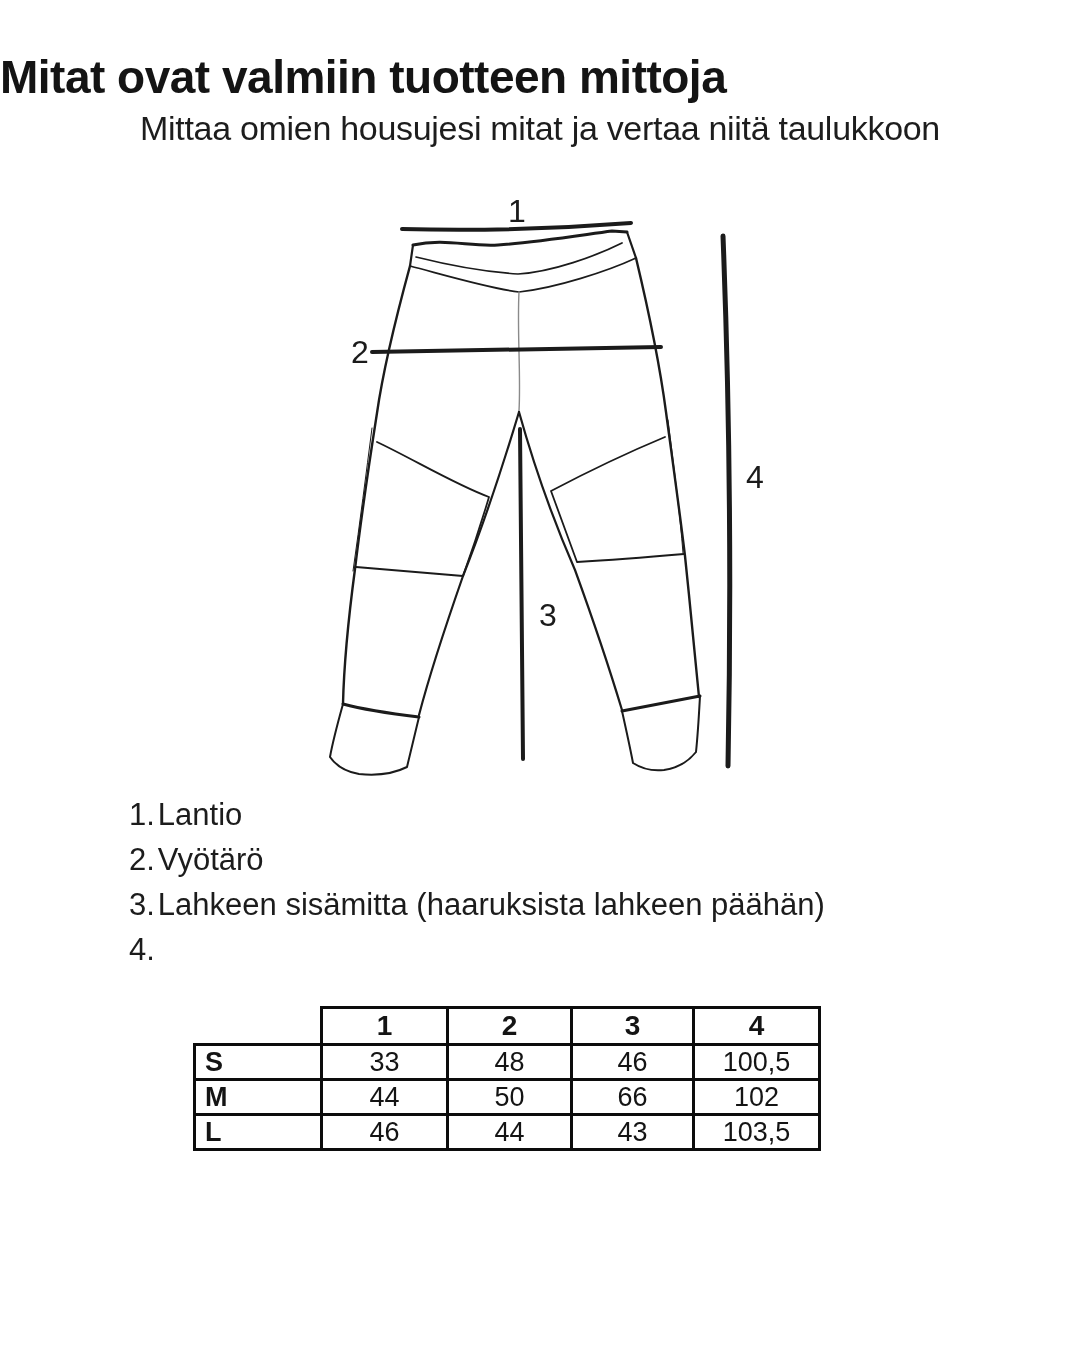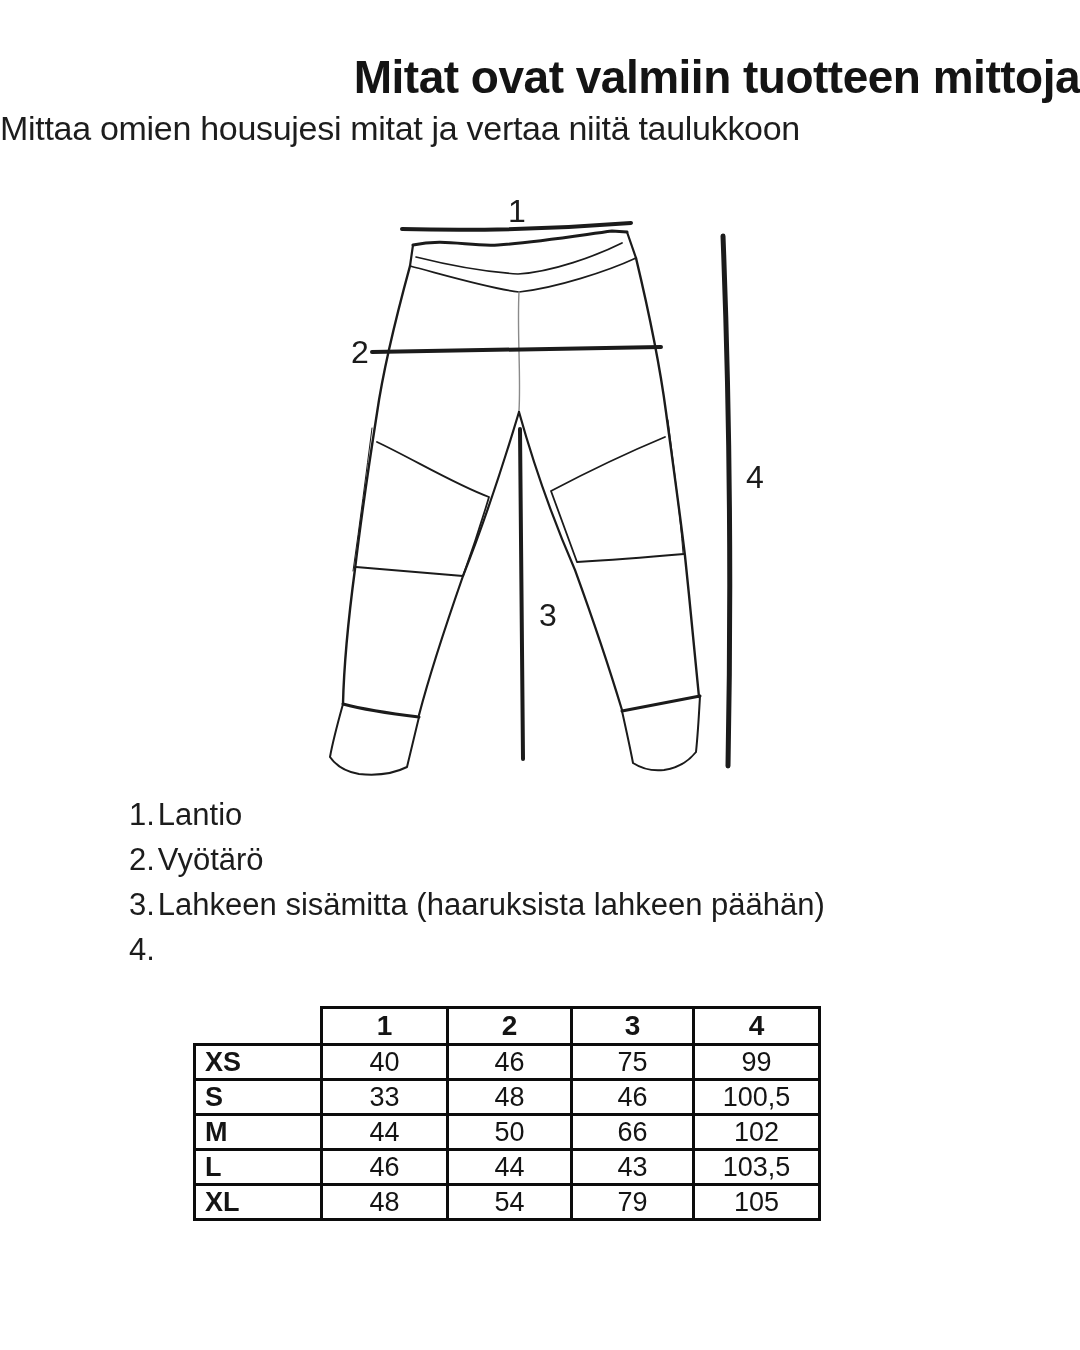--- a/index.html
+++ b/index.html
@@ -6,27 +6,27 @@
   .page{
     position:relative;
     width:1080px;height:1350px;
     background:#ffffff;
     overflow:hidden;
     font-family:"Liberation Sans", sans-serif;
     color:#1c1c1c;
   }
   .title{
     position:absolute;top:50px;left:0;width:1080px;
-    margin:0;text-align:right;
+    margin:0;text-align:left;
     font-size:46px;font-weight:700;letter-spacing:-0.5px;
     color:#141414;
   }
   .subtitle{
     position:absolute;top:109px;left:0;width:1080px;
-    margin:0;text-align:left;
+    margin:0;text-align:center;
     font-size:34px;font-weight:400;letter-spacing:-0.3px;
     color:#1d1d1d;
   }
   .figure-svg{position:absolute;left:0;top:0;width:1080px;height:1350px;}
   .figure-svg text{
     font-family:"Liberation Sans", sans-serif;
     font-size:32px;fill:#1b1b1b;
   }
   .legend{
     position:absolute;left:129px;top:792px;
@@ -126,50 +126,36 @@
       <tr>
         <th class="corner"></th>
         <th>1</th>
         <th>2</th>
         <th>3</th>
         <th>4</th>
       </tr>
     </thead>
     <tbody>
       <tr>
-        <th>XS</th>
-        <td>40</td>
-        <td>46</td>
-        <td>75</td>
-        <td>99</td>
-      </tr>
-      <tr>
         <th>S</th>
         <td>33</td>
         <td>48</td>
         <td>46</td>
         <td>100,5</td>
       </tr>
       <tr>
         <th>M</th>
         <td>44</td>
         <td>50</td>
         <td>66</td>
         <td>102</td>
       </tr>
       <tr>
         <th>L</th>
         <td>46</td>
         <td>44</td>
         <td>43</td>
         <td>103,5</td>
       </tr>
-      <tr>
-        <th>XL</th>
-        <td>48</td>
-        <td>54</td>
-        <td>79</td>
-        <td>105</td>
-      </tr>
     </tbody>
   </table>
 
 </div>
 
 </body></html>

